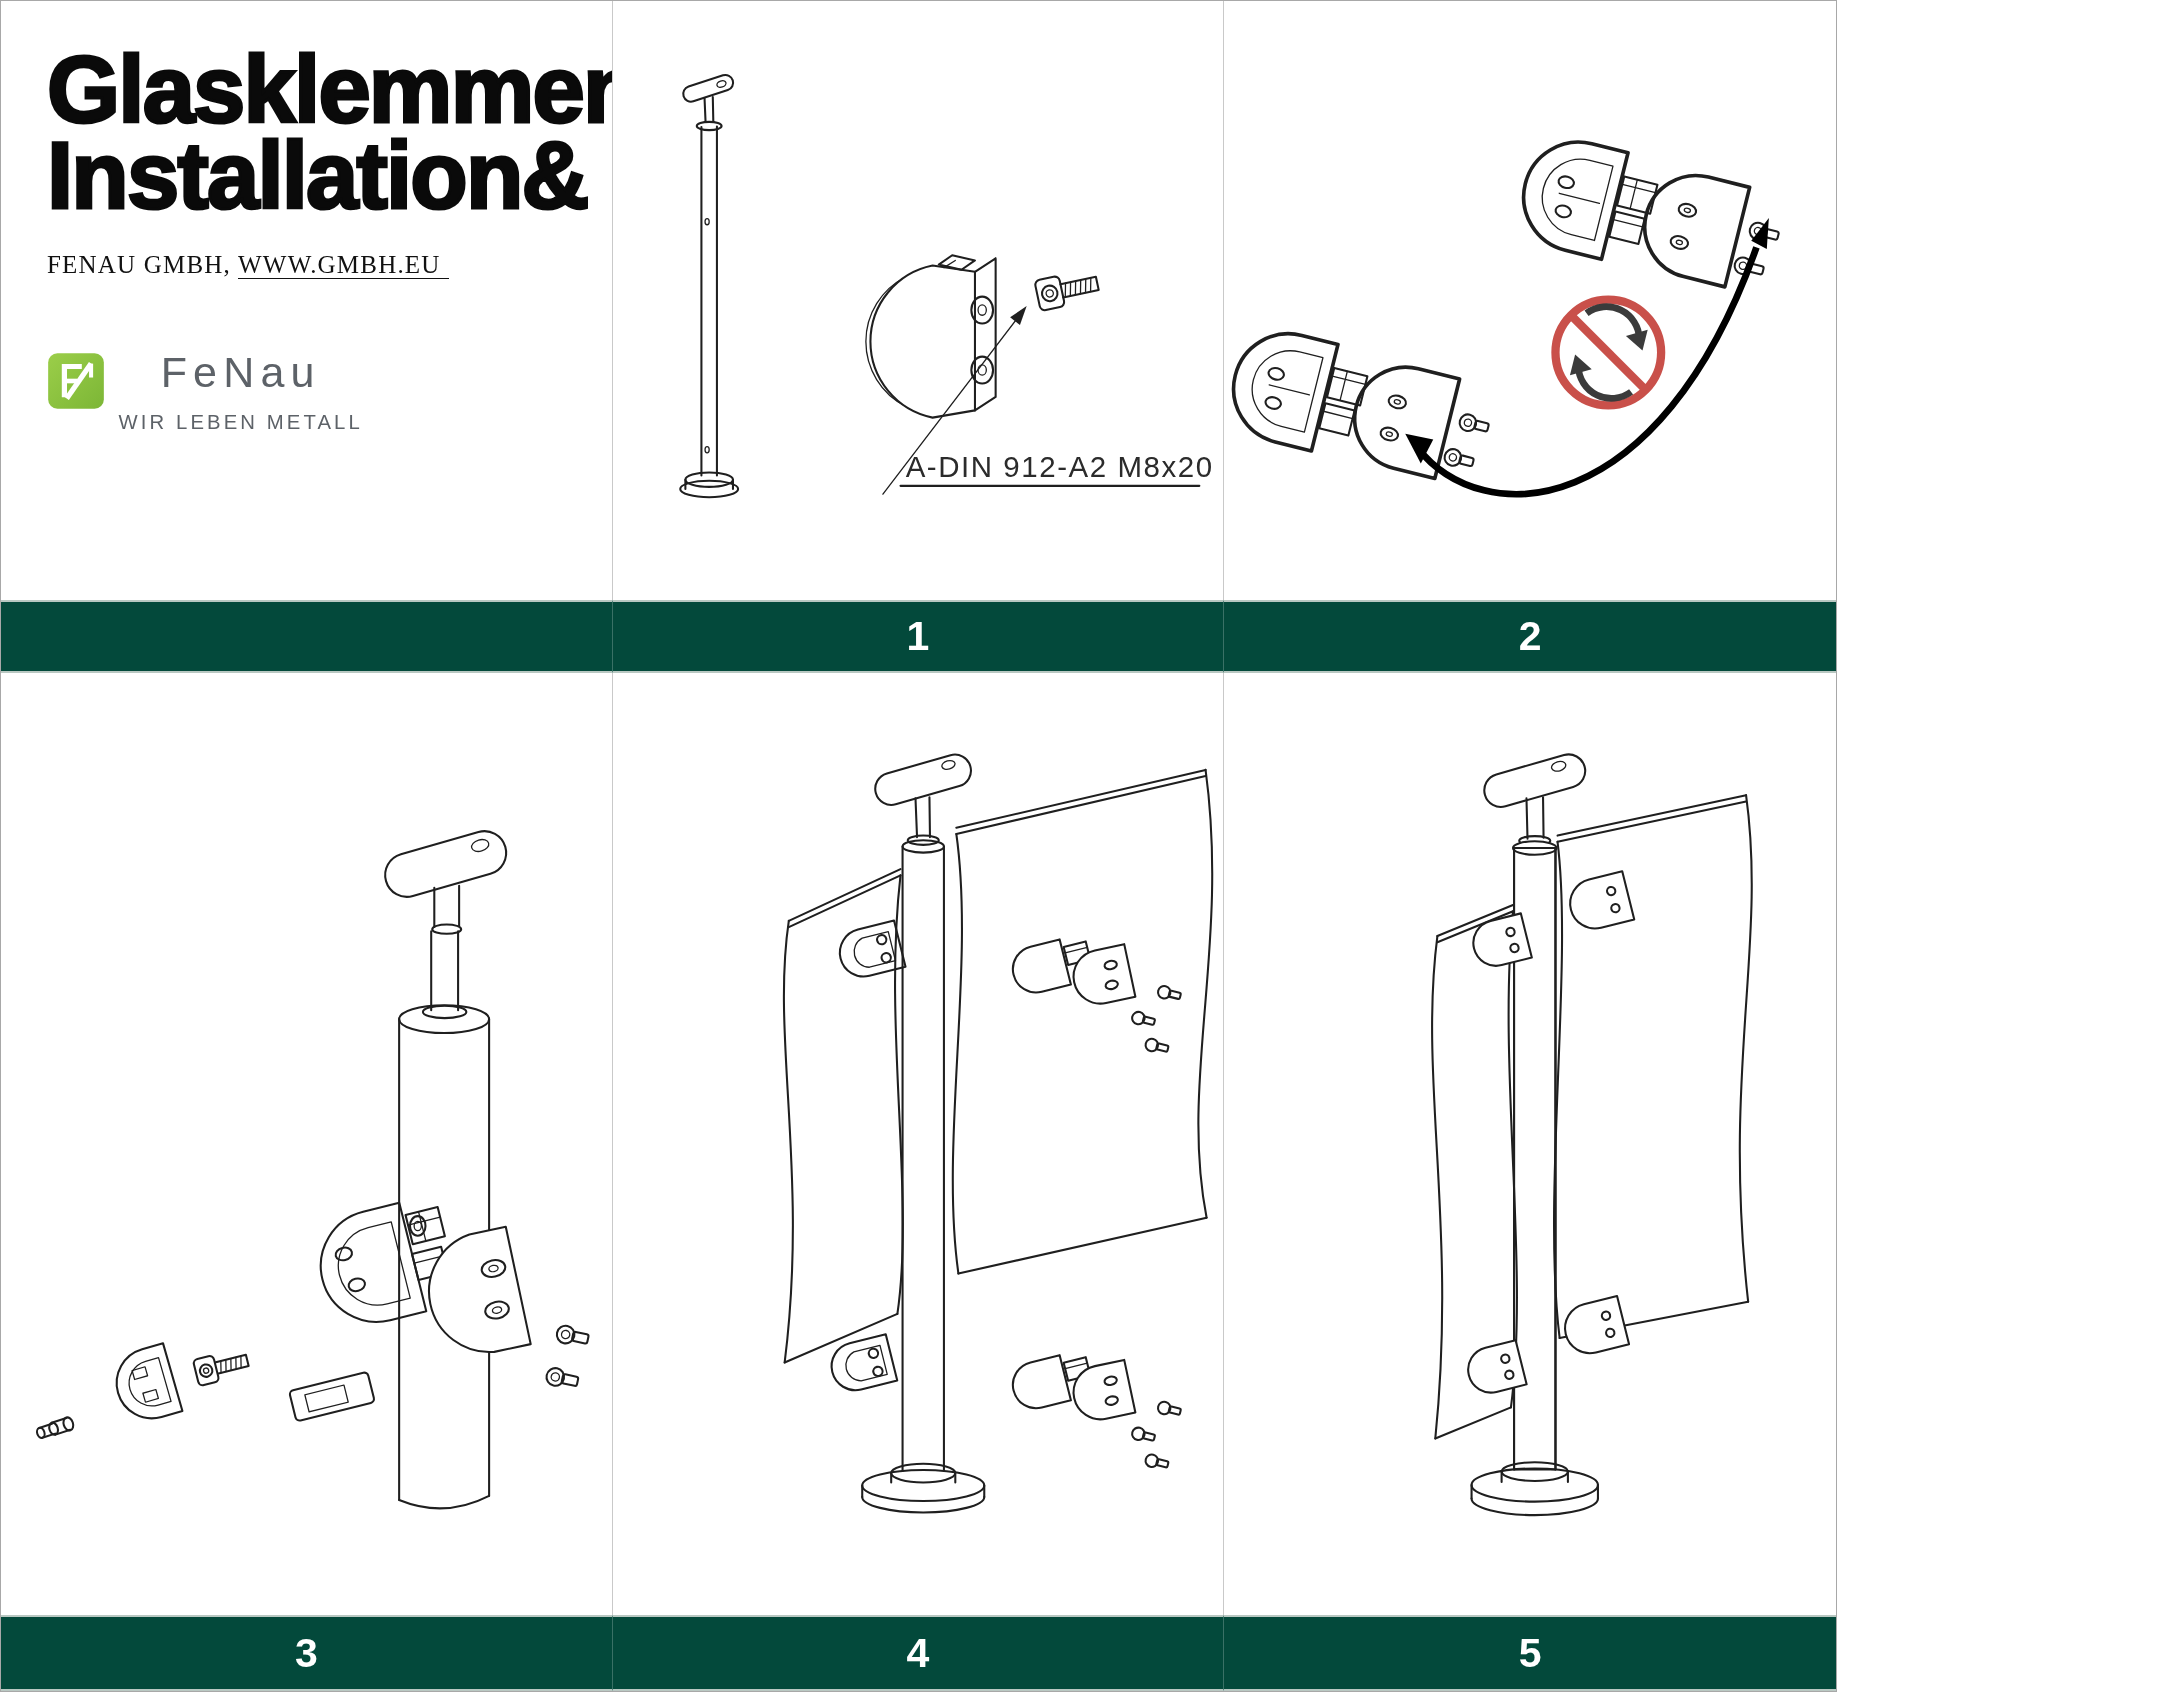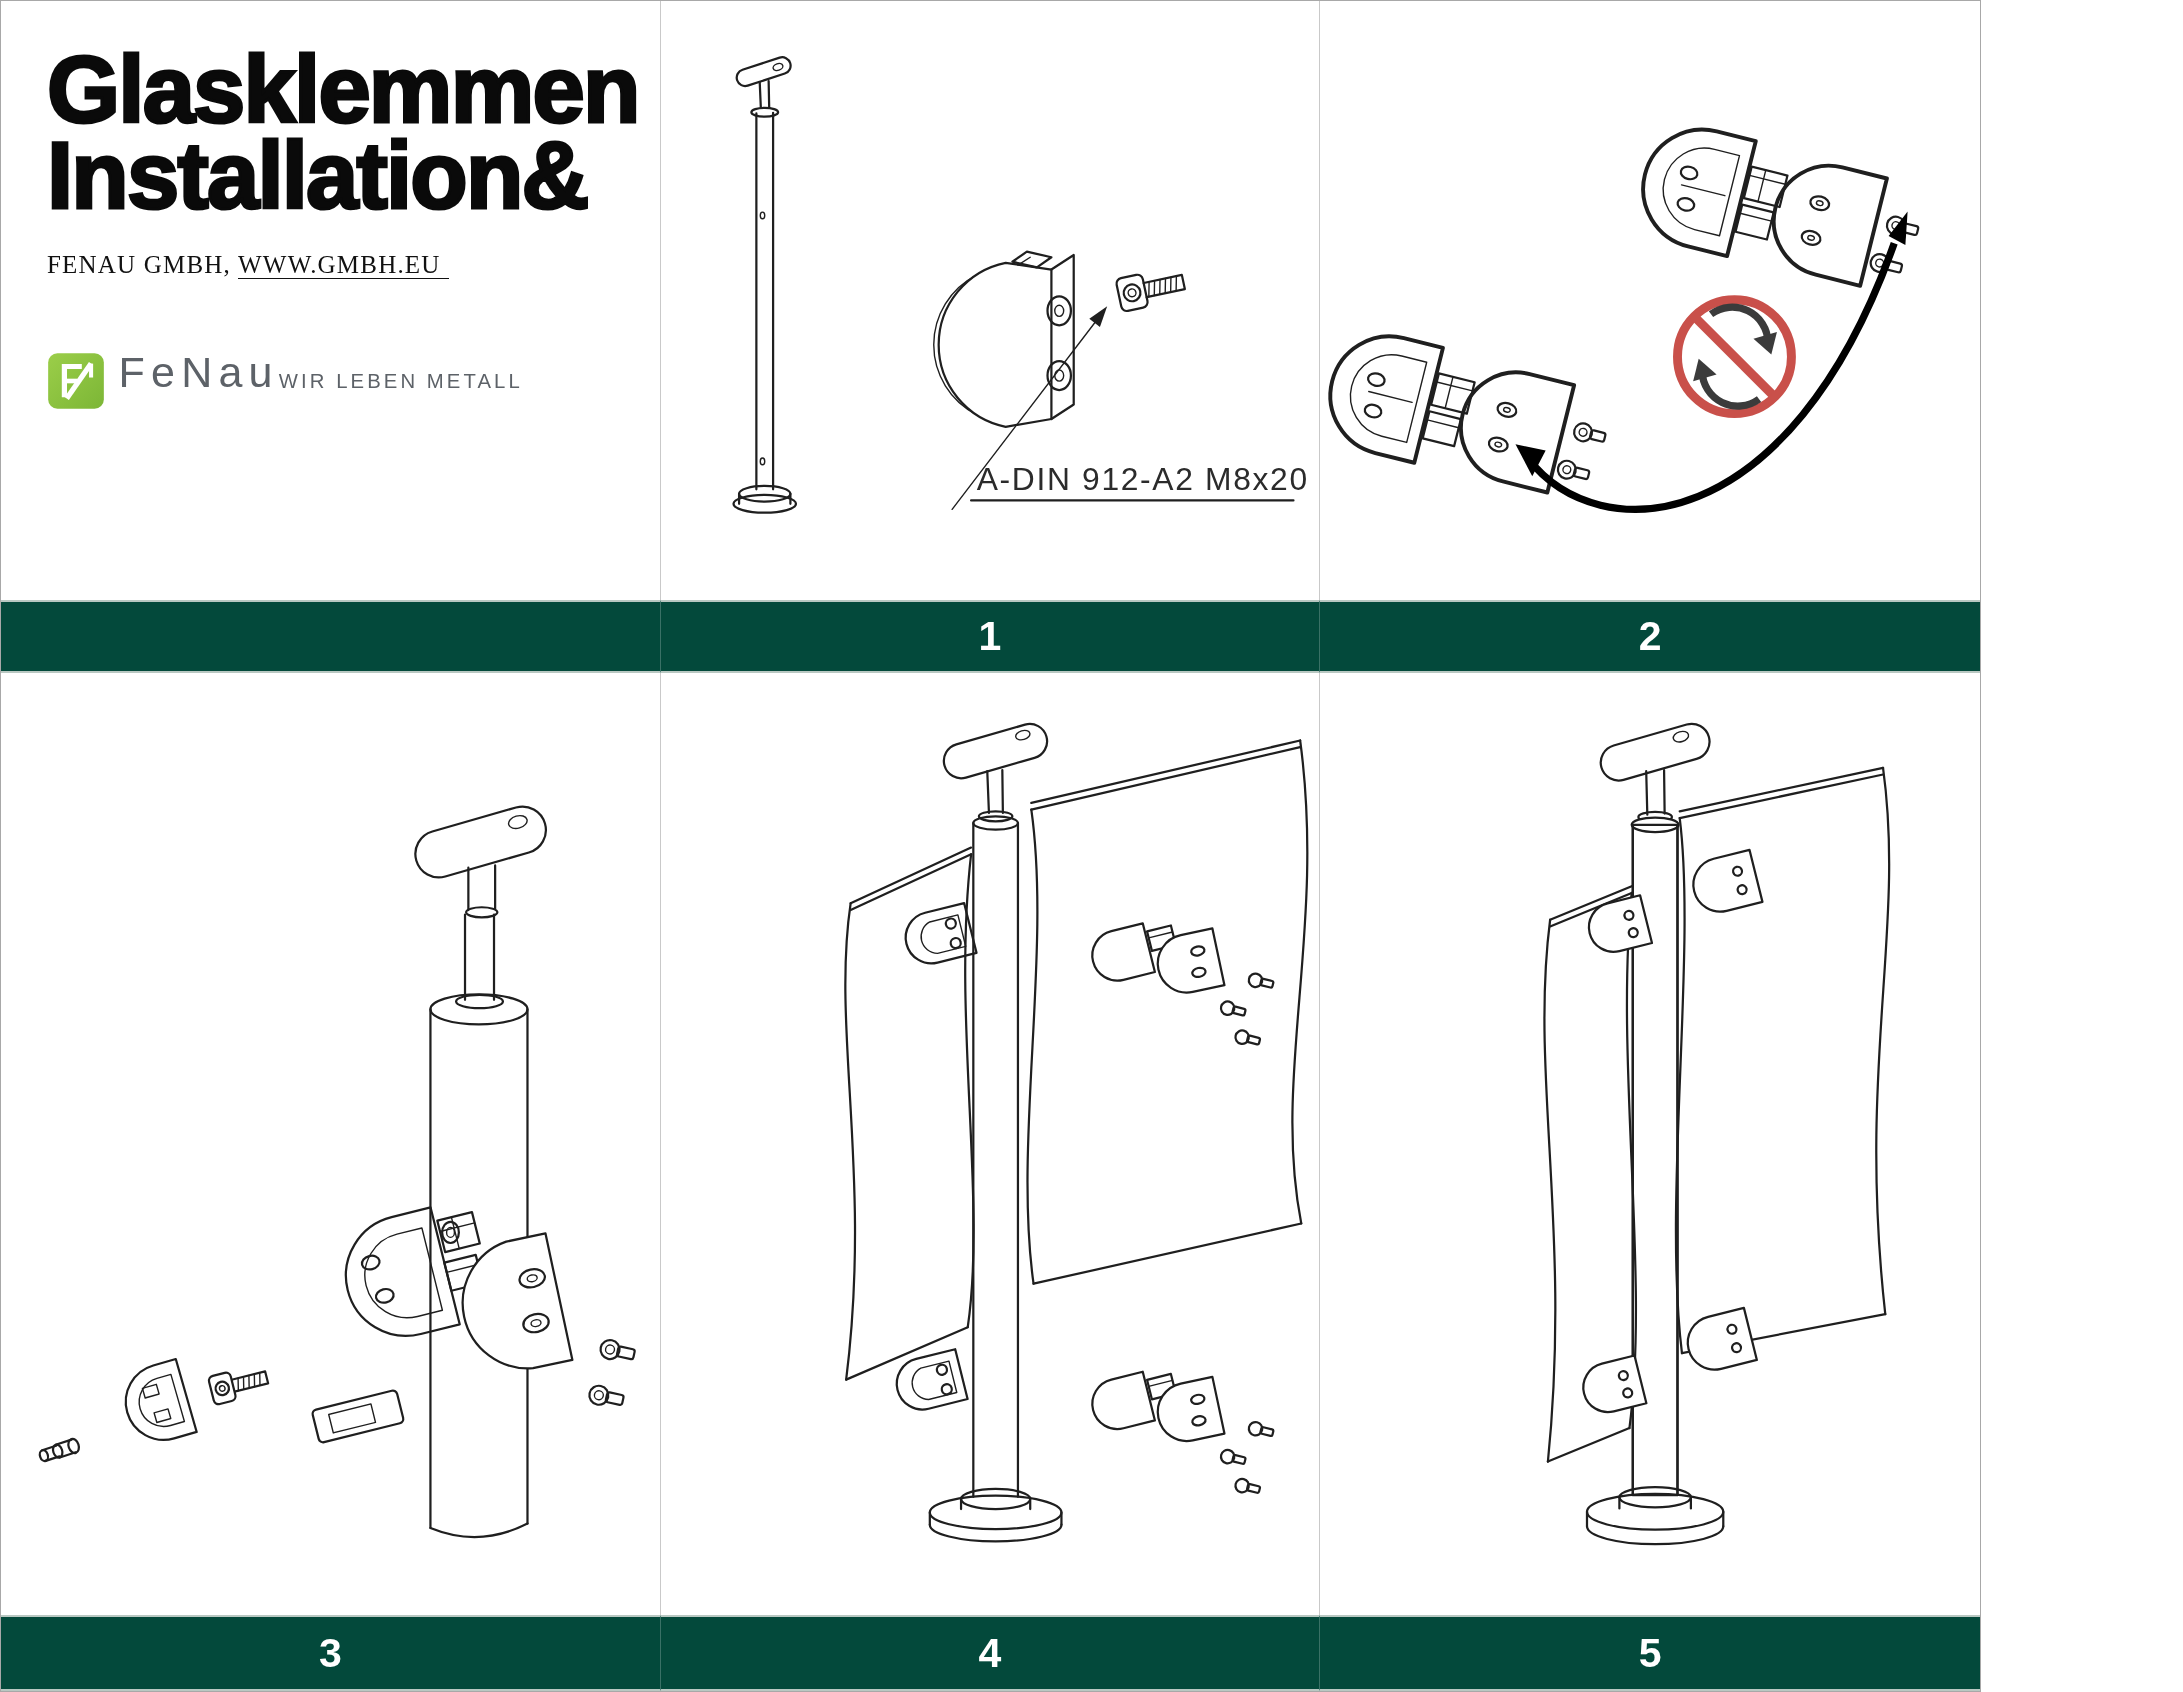--- a/index.html
+++ b/index.html
@@ -1,18 +1,18 @@
 <!DOCTYPE html>
 <html style="font-size:10px"><head>
 <meta charset="utf-8">
 <style>
   html,body{margin:0;padding:0;background:#ffffff;}
   .sheet{
     position:relative;
-    width:1981px;height:1692px;
+    width:1837px;height:1692px;
     box-sizing:border-box;
     border:1.8px solid #a8a8a8;
     background:#e5e5e5;
     font-family:"Liberation Sans", sans-serif;
     display:grid;
     grid-template-columns:repeat(3,1fr);
     grid-template-rows:599px 73px 942px 1fr;
   }
   .panel{
     position:relative;
@@ -59,21 +59,21 @@
     border-bottom:1.8px solid #111;
     padding-right:8.6px;
   }
   .logo-row{
     margin-top:73px;
     display:flex;
     align-items:flex-start;
     gap:13.6px;
   }
   .logo-mark{width:58px;height:58px;flex:0 0 auto;}
-  .logo-texts{display:flex;flex-direction:row;}
+  .logo-texts{display:flex;flex-direction:column;text-align:center;}
   .logo-brand{
     font-size:43px;
     color:#5d6268;
     letter-spacing:6.2px;
     line-height:41px;
   }
   .logo-tagline{
     margin-top:18px;
     font-size:20.3px;
     color:#5d6268;

